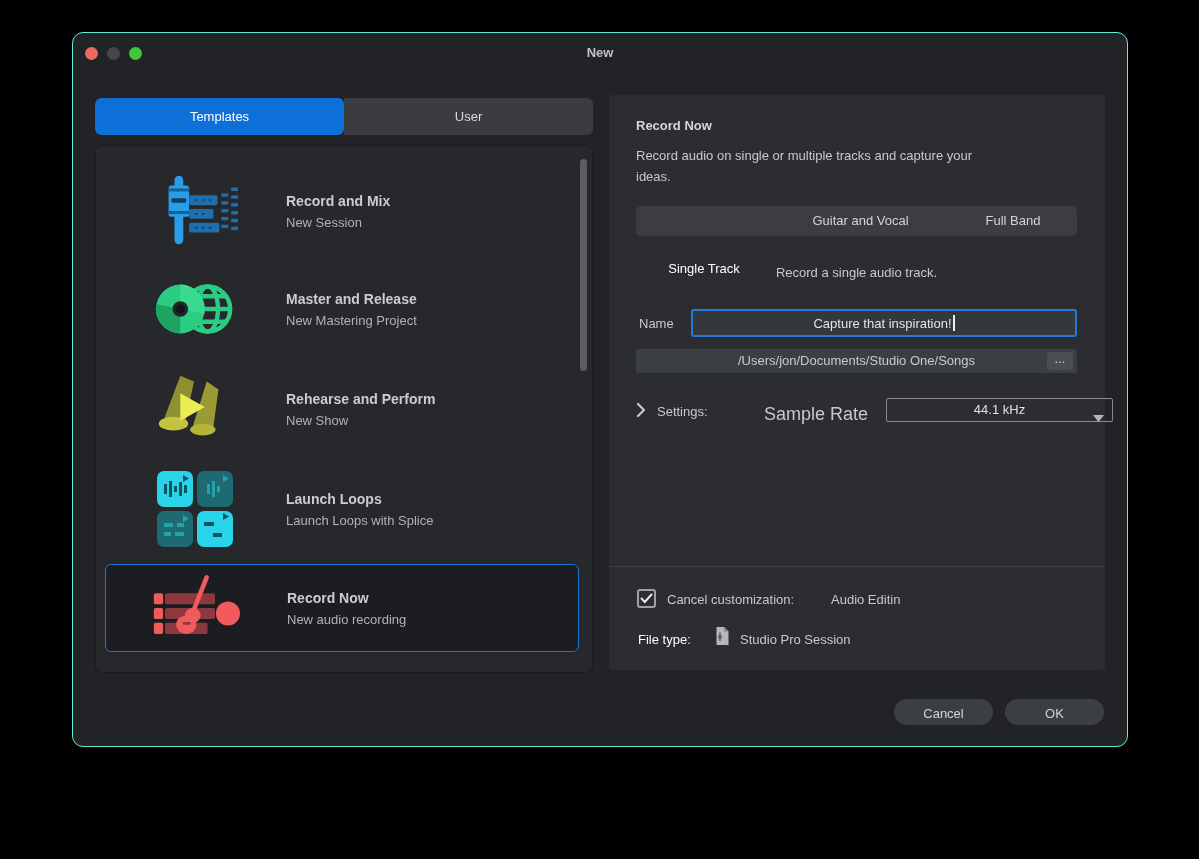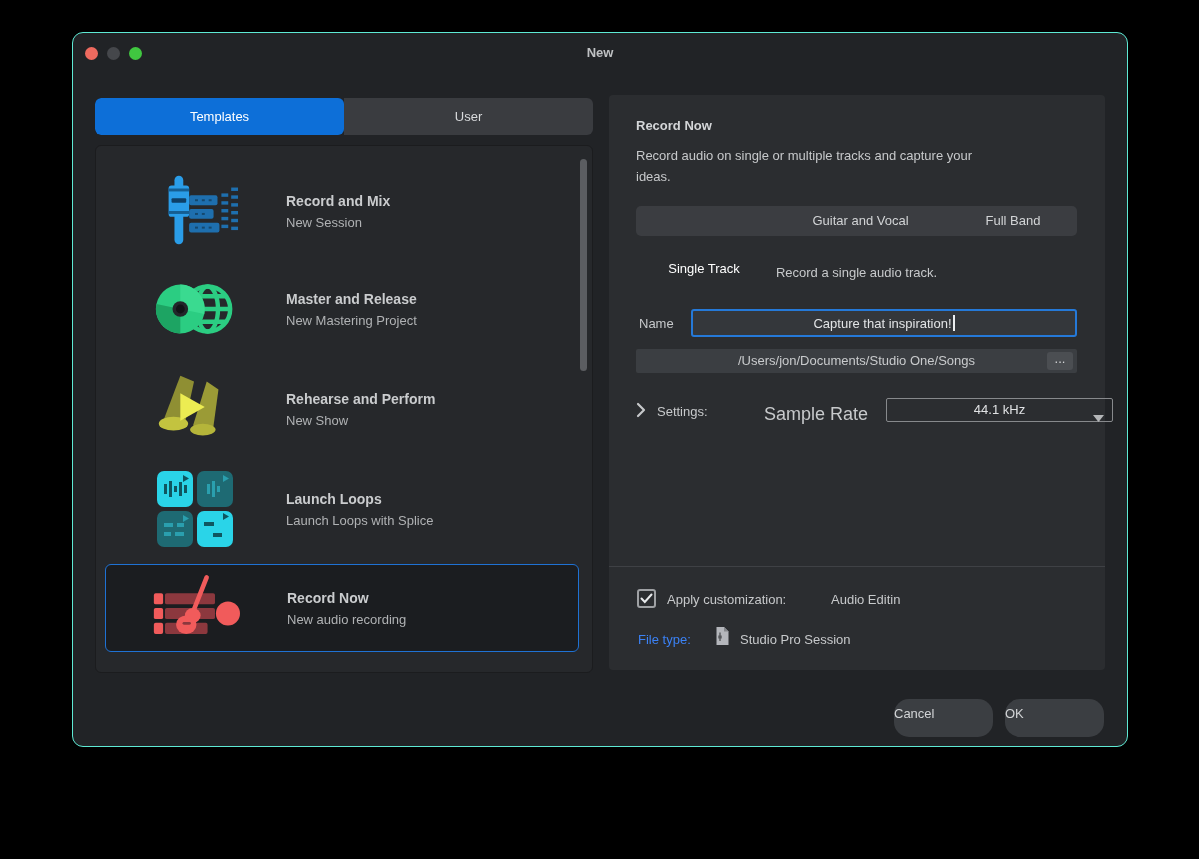--- a/index.html
+++ b/index.html
@@ -69,26 +69,26 @@
               border:1px solid #87898c; border-radius:2px; font-size:13px; color:#e0e2e4;
               text-align:center; line-height:22px; }
   .dropdown .arrow { position:absolute; right:8px; top:8px; }
   .divider { position:absolute; left:0; top:471px; width:496px; height:1px; background:#3f4145; }
   .checkbox { position:absolute; left:28px; top:494px; width:19px; height:19px;
               border:2px solid #9fa1a4; border-radius:3px; background:transparent;
               display:flex; align-items:center; justify-content:center; }
   .apply-label { position:absolute; left:58px; top:497px; font-size:13px; color:#c7c9cb; }
   .apply-value { position:absolute; left:222px; top:497px; width:74px; overflow:hidden;
                  white-space:nowrap; font-size:13px; color:#c7c9cb; }
-  .filetype-label { position:absolute; left:29px; top:537px; font-size:13px; color:#3b82f6; }
+  .filetype-label { position:absolute; left:29px; top:537px; font-size:13px; color:#ffffff; }
   .filetype-icon  { position:absolute; left:104px; top:531px; }
   .filetype-value { position:absolute; left:131px; top:537px; font-size:13px; color:#c7c9cb; white-space:nowrap; }
   
-  .btn { position:absolute; top:666px; width:99px; height:38px; background:#3b3e42;
-         border-radius:15px; text-align:left; line-height:30px; font-size:13px; color:#d2d4d6; }
+  .btn { position:absolute; top:666px; width:99px; height:26px; background:#3b3e42;
+         border-radius:15px; text-align:center; line-height:30px; font-size:13px; color:#d2d4d6; }
   .btn.cancel { left:821px; }
   .btn.ok { left:932px; }
 </style>
 </head>
 <body>
 
 <div class="stage">
   <div class="window">
 
     <div class="titlebar">
@@ -296,21 +296,21 @@
         </span>
       </div>
 
       <div class="divider"></div>
 
       <div class="checkbox">
         <svg width="13" height="11" viewBox="0 0 13 11">
           <path d="M1.5 5.5 L4.8 9 L11.5 1.5" stroke="#e8eaec" stroke-width="2" fill="none" stroke-linecap="round"></path>
         </svg>
       </div>
-      <div class="apply-label">Apply customization:</div>
+      <div class="apply-label">Cancel customization:</div>
       <div class="apply-value">Audio Editin</div>
 
       <div class="filetype-label">File type:</div>
       <div class="filetype-icon">
         <svg width="17" height="20" viewBox="0 0 17 20">
           <path d="M3.5 1 H11 L15.5 5.5 V19 H3.5 Z" fill="#b4b6bb"></path>
           <path d="M11 1 L15.5 5.5 H11 Z" fill="#85878c"></path>
           <line x1="7" y1="6.5" x2="7" y2="15" stroke="#55575b" stroke-width="1.4"></line>
           <rect x="5.3" y="9.5" width="3.4" height="3" fill="#55575b"></rect>
         </svg>

